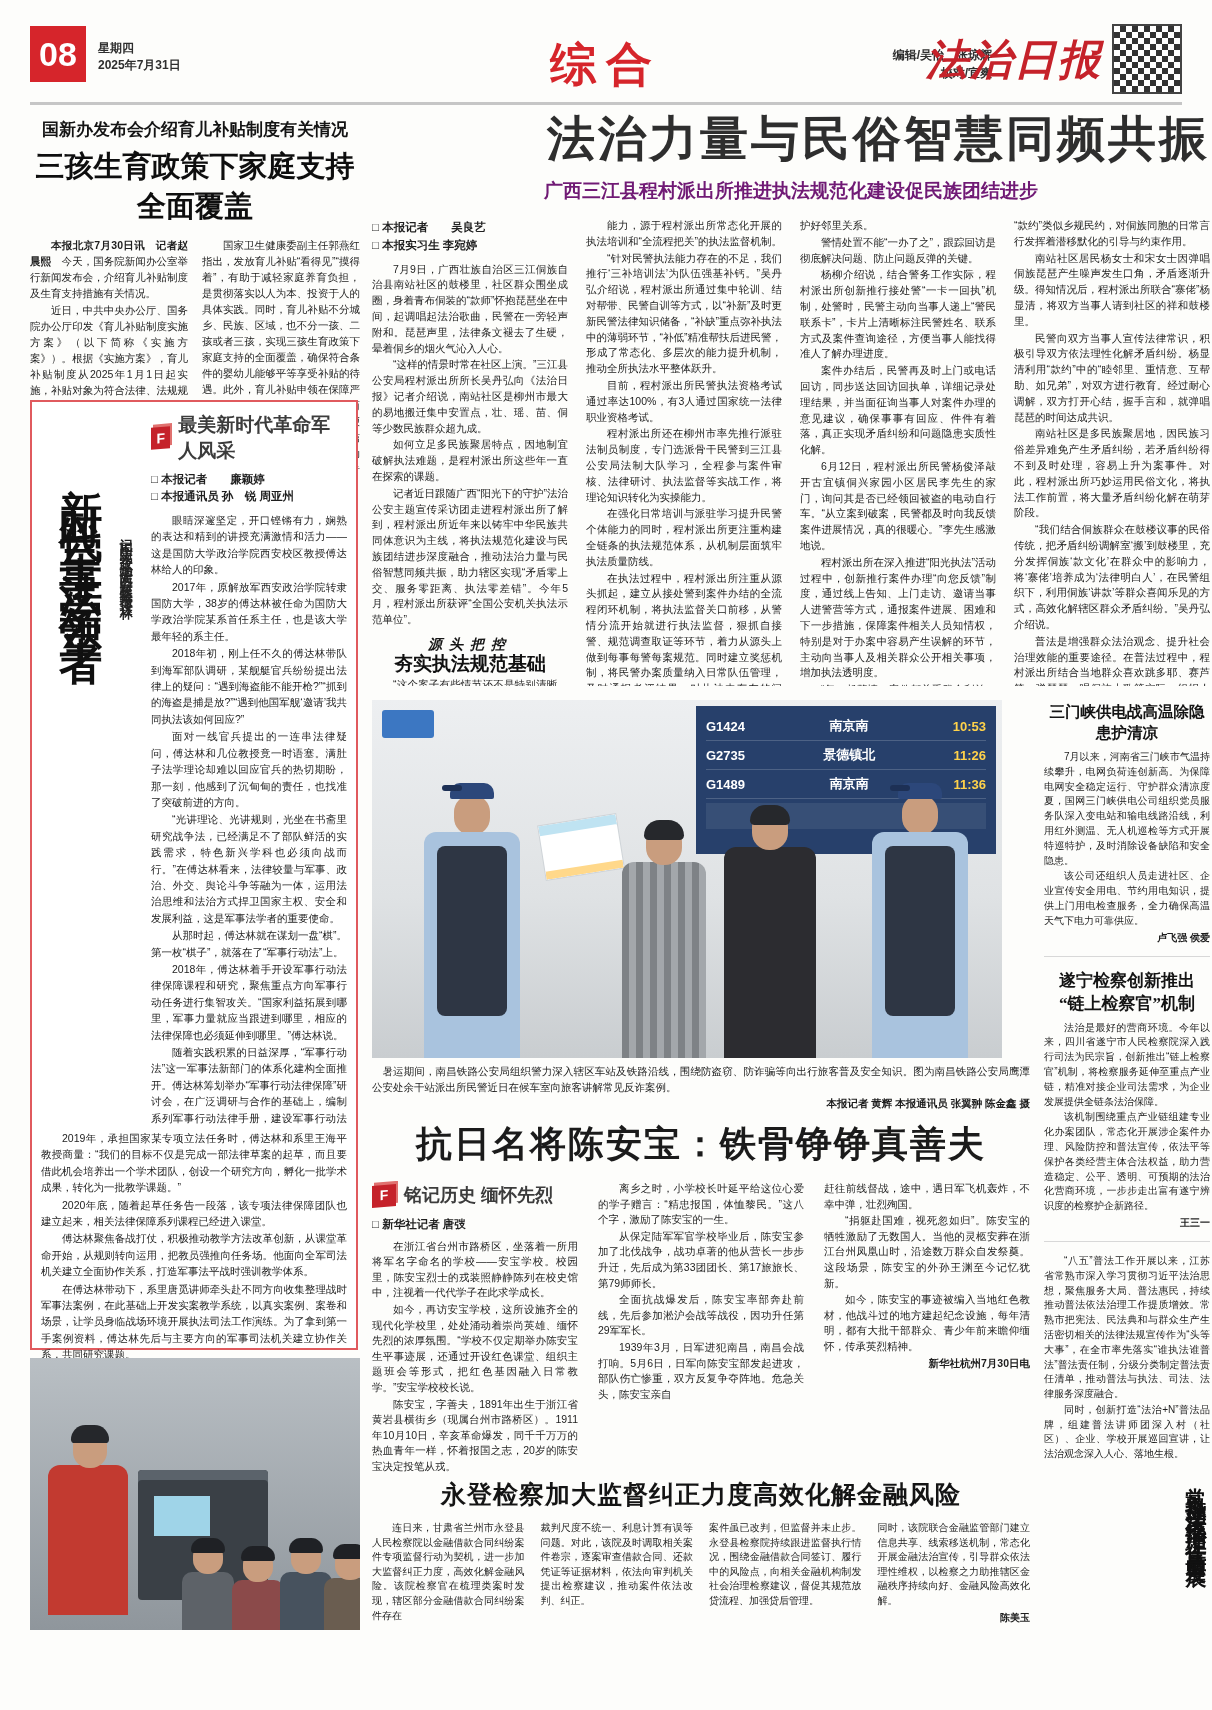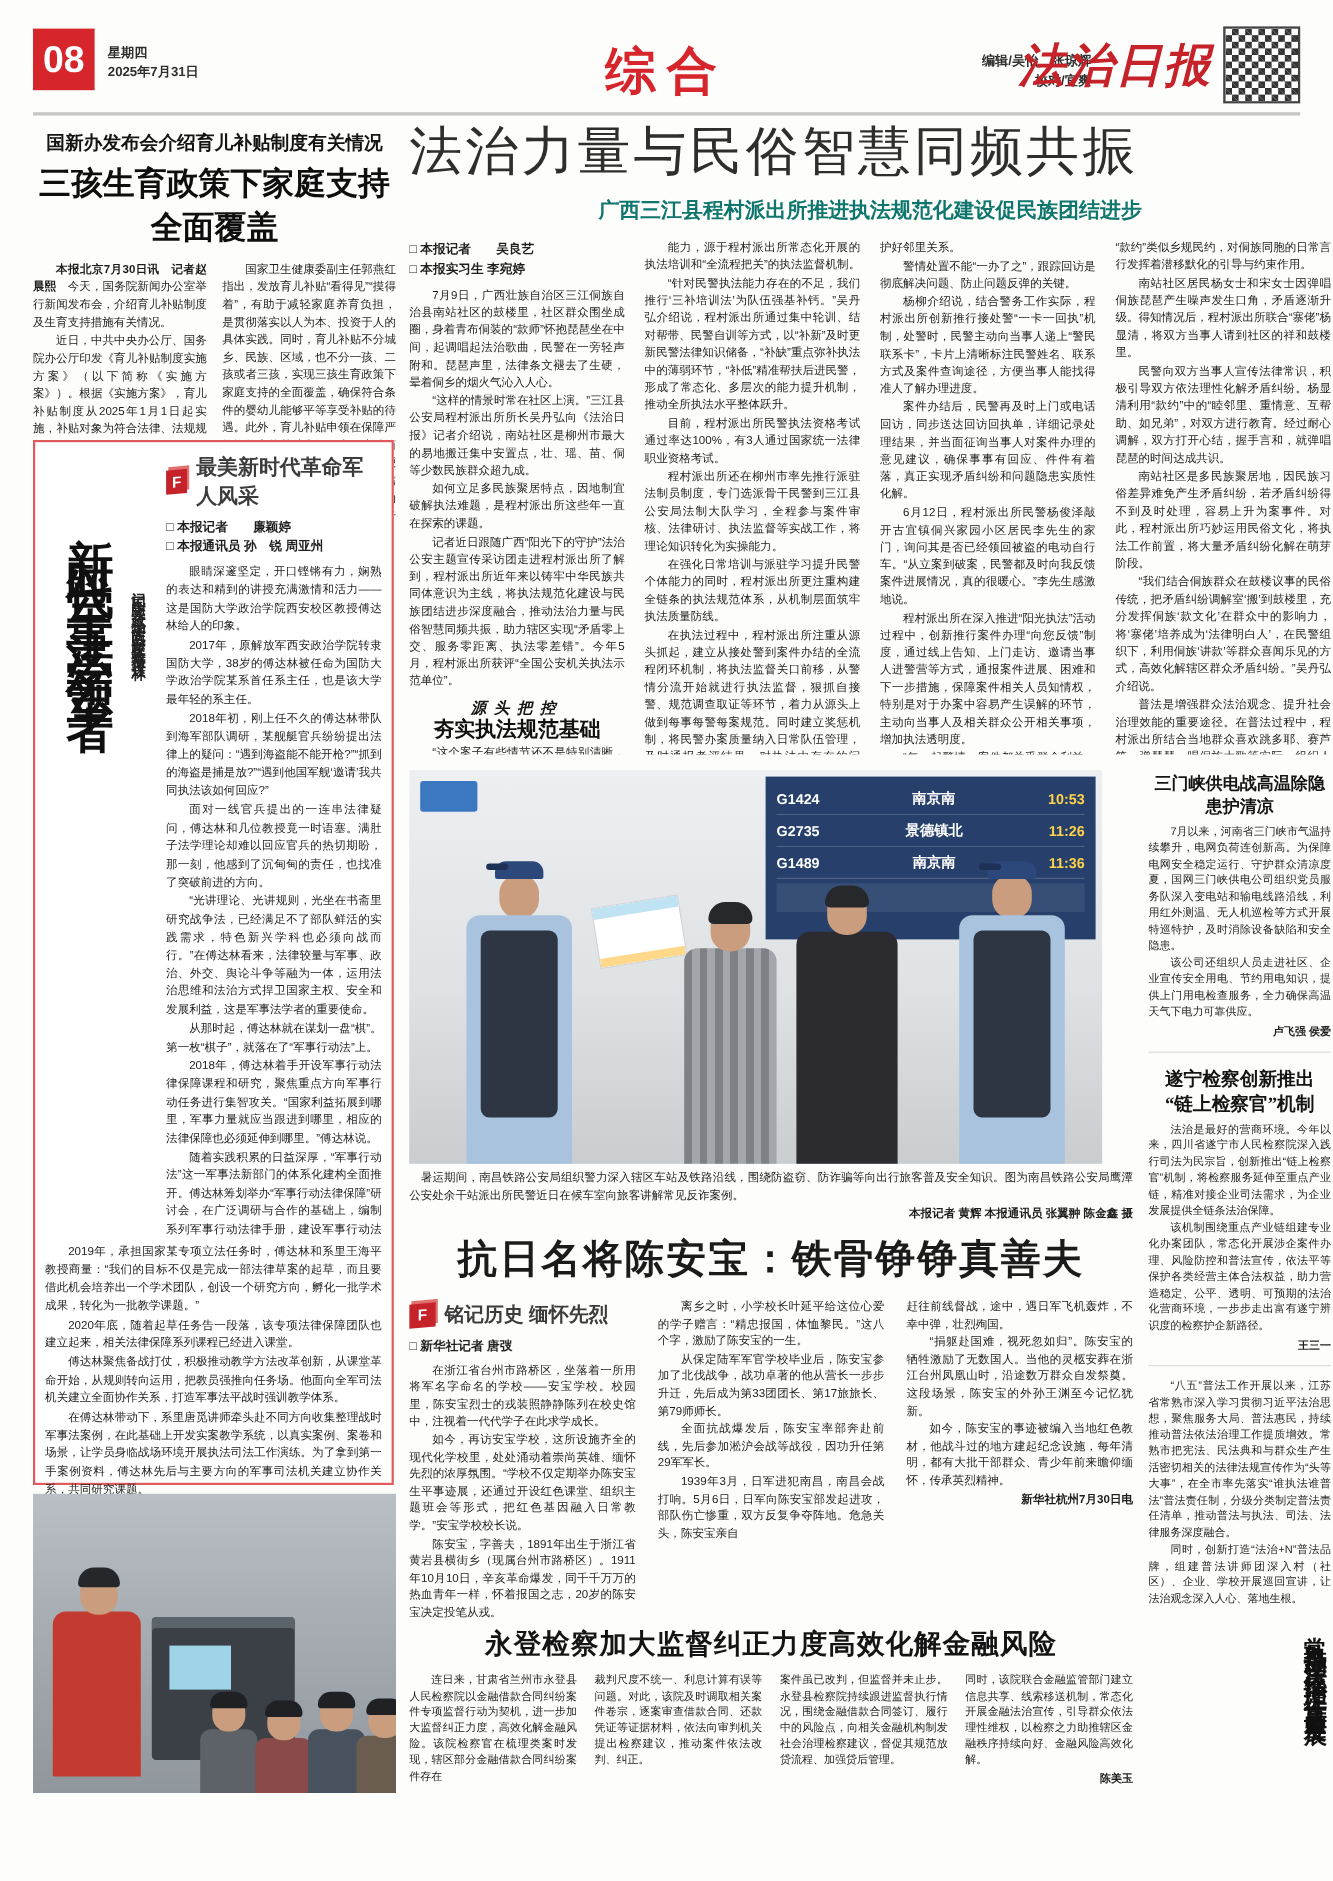--- a/index.html
+++ b/index.html
@@ -62,22 +62,22 @@
   .pl-worker .torso{width:80px;height:150px;background:#c23a30;border-radius:12px 12px 0 0;margin-top:-3px;}
   .kid{position:absolute;bottom:-8px;width:56px;height:96px;}
   .kid .head{width:30px;height:32px;background:#c99d7e;border-radius:14px;margin:0 auto;position:relative;}
   .kid .hair{position:absolute;top:-4px;left:-2px;right:-2px;height:15px;background:#1f2125;border-radius:14px 14px 4px 4px;}
   .kid .torso{width:52px;height:60px;border-radius:10px 10px 0 0;margin:0 auto;margin-top:-2px;}
   .photoL-cap{position:absolute;left:30px;top:1640px;width:330px;font-size:10.5px;line-height:16px;}
   .credit{font-weight:bold;}
 
   
   .mainArt{position:absolute;left:372px;top:108px;width:838px;}
-  .mainArt .hl{font-size:48px;font-weight:400;text-align:left;letter-spacing:3px;color:#2e2e2e;line-height:62px;}
-  .mainArt .sub{font-size:19px;font-weight:bold;text-align:center;margin-top:8px;color:#0f766e;font-family:Liberation Serif, serif;}
+  .mainArt .hl{font-size:48px;font-weight:700;text-align:right;letter-spacing:3px;color:#2e2e2e;line-height:62px;}
+  .mainArt .sub{font-size:19px;font-weight:bold;text-align:center;margin-top:8px;color:#701a75;font-family:Liberation Serif, serif;}
   .mcols{display:flex;gap:18px;margin-top:14px;height:468px;overflow:hidden;}
   .mcol{flex:1;min-width:0;font-size:10.5px;line-height:15.8px;}
   .secthead{text-align:center;margin:9px 0 5px;}
   .secthead .l1{font-size:14px;font-family:"Liberation Serif",serif;font-style:italic;font-weight:bold;
                 letter-spacing:7px;color:#161616;}
   .secthead .l2{font-size:19px;font-weight:900;margin-top:3px;color:#101010;}
 
   
   .photoC{position:absolute;left:372px;top:700px;width:630px;height:358px;overflow:hidden;
           background:linear-gradient(180deg,#edeff1 0%,#dfe2e4 55%,#c9cdd0 100%);}

